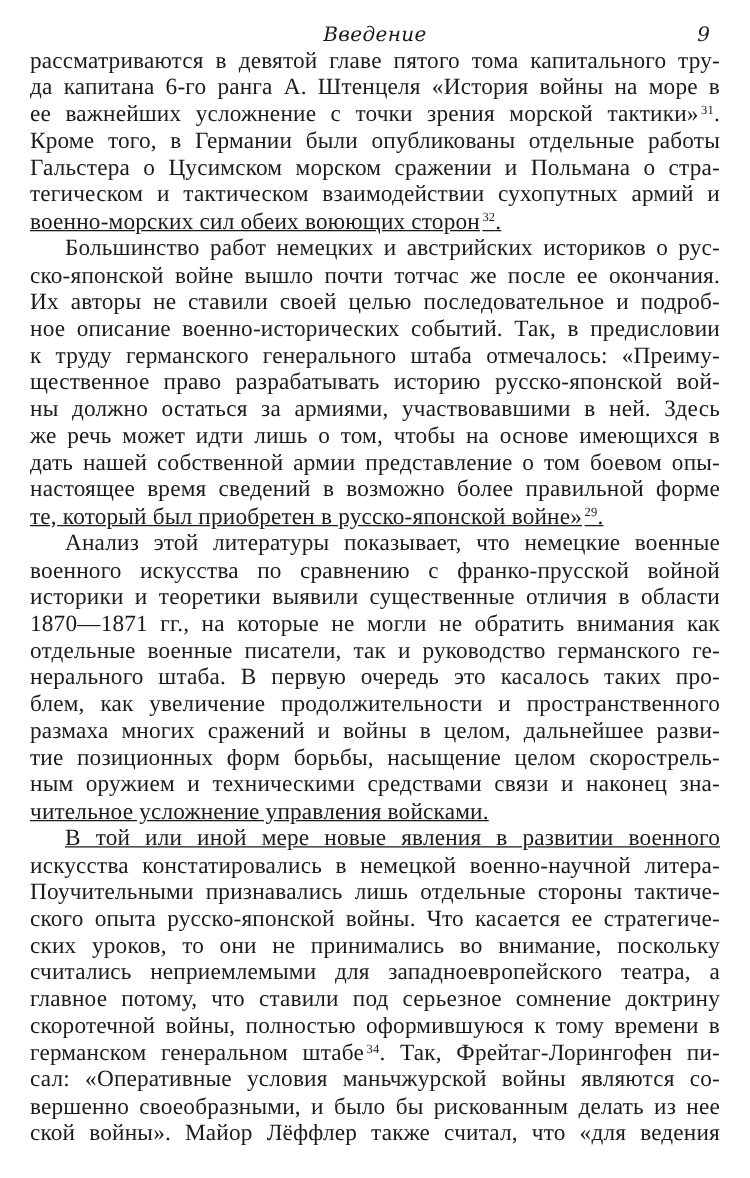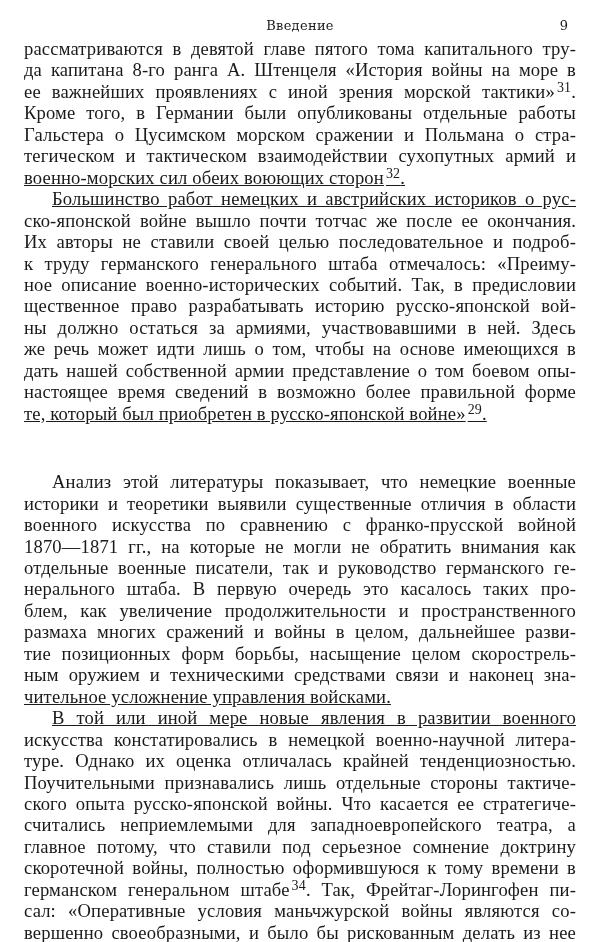--- a/index.html
+++ b/index.html
@@ -1,76 +1,76 @@
 <!DOCTYPE html>
 <html><head>
 <meta charset="utf-8">
 <style>
   html, body { margin: 0; padding: 0; background: #ffffff; }
   body { width: 600px; height: 942px; position: relative; overflow: hidden; color: #1a1a1a; }
   .page { position: absolute; left: 24px; top: 0; width: 552px; }
-  .header { position: absolute; top: 18px; left: 0; width: 552px; height: 24px; font-family: "DejaVu Serif", serif; font-size: 13px; }
+  .header { position: absolute; top: 18px; left: 0; width: 552px; height: 24px; font-family: "DejaVu Serif", serif; font-style: italic; font-size: 16px; }
   .header-title { position: absolute; left: 0; width: 552px; text-align: center; top: 0; letter-spacing: 0.3px; }
   .header-num { position: absolute; right: 8px; top: 0; }
   .body { position: absolute; top: 38px; left: 0; width: 552px; font-family: "Liberation Serif", serif; font-size: 18.6px; line-height: 21.45px; text-align: justify; letter-spacing: 0.15px; }
   .para { margin: 0; text-indent: 0; }
   .line { display: block; text-align: justify; text-align-last: justify; white-space: nowrap; }
   .line.last { text-align-last: left; text-decoration: underline; }
-  sup { font-size: 14px; vertical-align: 6px; line-height: 0; margin-left: 2px; }
+  sup { font-size: 10px; vertical-align: 6px; line-height: 0; margin-left: 2px; }
 </style>
 </head>
 <body>
 
 <div class="page">
   <div class="header">
     <span class="header-title">Введение</span>
     <span class="header-num">9</span>
   </div>
   <div class="body" id="body">
       <div class="para">
         <span class="line"><span>рассматриваются в девятой главе пятого тома капитального тру-</span></span>
-        <span class="line"><span>да капитана 8-го ранга А. Штенцеля «История войны на море в</span></span>
-        <span class="line"><span>ее важнейших проявлениях с иной зрения морской тактики»</span><sup>31</sup><span>.</span></span>
+        <span class="line"><span>да капитана 6-го ранга А. Штенцеля «История войны на море в</span></span>
+        <span class="line"><span>ее важнейших усложнение с точки зрения морской тактики»</span><sup>31</sup><span>.</span></span>
         <span class="line"><span>Кроме того, в Германии были опубликованы отдельные работы</span></span>
         <span class="line"><span>Гальстера о Цусимском морском сражении и Польмана о стра-</span></span>
         <span class="line"><span>тегическом и тактическом взаимодействии сухопутных армий и</span></span>
         <span class="line last"><span>военно-морских сил обеих воюющих сторон</span><sup>32</sup><span>.</span></span>
       </div>
       <div class="para">
-        <span class="line" style="padding-left: 28px; text-decoration: underline;"><span>Большинство работ немецких и австрийских историков о рус-</span></span>
+        <span class="line" style="padding-left: 28px;"><span>Большинство работ немецких и австрийских историков о рус-</span></span>
         <span class="line"><span>ско-японской войне вышло почти тотчас же после ее окончания.</span></span>
         <span class="line"><span>Их авторы не ставили своей целью последовательное и подроб-</span></span>
+        <span class="line"><span>ное описание военно-исторических событий. Так, в предисловии</span></span>
         <span class="line"><span>к труду германского генерального штаба отмечалось: «Преиму-</span></span>
-        <span class="line"><span>ное описание военно-исторических событий. Так, в предисловии</span></span>
         <span class="line"><span>щественное право разрабатывать историю русско-японской вой-</span></span>
         <span class="line"><span>ны должно остаться за армиями, участвовавшими в ней. Здесь</span></span>
         <span class="line"><span>же речь может идти лишь о том, чтобы на основе имеющихся в</span></span>
         <span class="line"><span>дать нашей собственной армии представление о том боевом опы-</span></span>
         <span class="line"><span>настоящее время сведений в возможно более правильной форме</span></span>
         <span class="line last"><span>те, который был приобретен в русско-японской войне»</span><sup>29</sup><span>.</span></span>
       </div>
       <div class="para">
-        <span class="line" style="padding-left: 28px; margin-top: 47px;"><span>Анализ этой литературы показывает, что немецкие военные</span></span>
+        <span class="line" style="padding-left: 28px;"><span>Анализ этой литературы показывает, что немецкие военные</span></span>
+        <span class="line"><span>военного искусства по сравнению с франко-прусской войной</span></span>
         <span class="line"><span>историки и теоретики выявили существенные отличия в области</span></span>
-        <span class="line"><span>военного искусства по сравнению с франко-прусской войной</span></span>
         <span class="line"><span>1870—1871 гг., на которые не могли не обратить внимания как</span></span>
         <span class="line"><span>отдельные военные писатели, так и руководство германского ге-</span></span>
         <span class="line"><span>нерального штаба. В первую очередь это касалось таких про-</span></span>
         <span class="line"><span>блем, как увеличение продолжительности и пространственного</span></span>
         <span class="line"><span>размаха многих сражений и войны в целом, дальнейшее разви-</span></span>
         <span class="line"><span>тие позиционных форм борьбы, насыщение целом скорострель-</span></span>
         <span class="line"><span>ным оружием и техническими средствами связи и наконец зна-</span></span>
         <span class="line last"><span>чительное усложнение управления войсками.</span></span>
       </div>
       <div class="para">
         <span class="line" style="padding-left: 28px; text-decoration: underline;"><span>В той или иной мере новые явления в развитии военного</span></span>
         <span class="line"><span>искусства констатировались в немецкой военно-научной литера-</span></span>
-        <span class="line"><span>туре. Однако их оценка отличалась крайней тенденциозностью.</span></span>
         <span class="line"><span>Поучительными признавались лишь отдельные стороны тактиче-</span></span>
         <span class="line"><span>ского опыта русско-японской войны. Что касается ее стратегиче-</span></span>
+        <span class="line"><span>ских уроков, то они не принимались во внимание, поскольку</span></span>
         <span class="line"><span>считались неприемлемыми для западноевропейского театра, а</span></span>
         <span class="line"><span>главное потому, что ставили под серьезное сомнение доктрину</span></span>
         <span class="line"><span>скоротечной войны, полностью оформившуюся к тому времени в</span></span>
         <span class="line"><span>германском генеральном штабе</span><sup>34</sup><span>. Так, Фрейтаг-Лорингофен пи-</span></span>
         <span class="line"><span>сал: «Оперативные условия маньчжурской войны являются со-</span></span>
         <span class="line"><span>вершенно своеобразными, и было бы рискованным делать из нее</span></span>
         <span class="line"><span>ской войны»</span><span>. Майор Лёффлер также считал, что «для ведения</span></span>
       </div>
     </div>
 </div>

